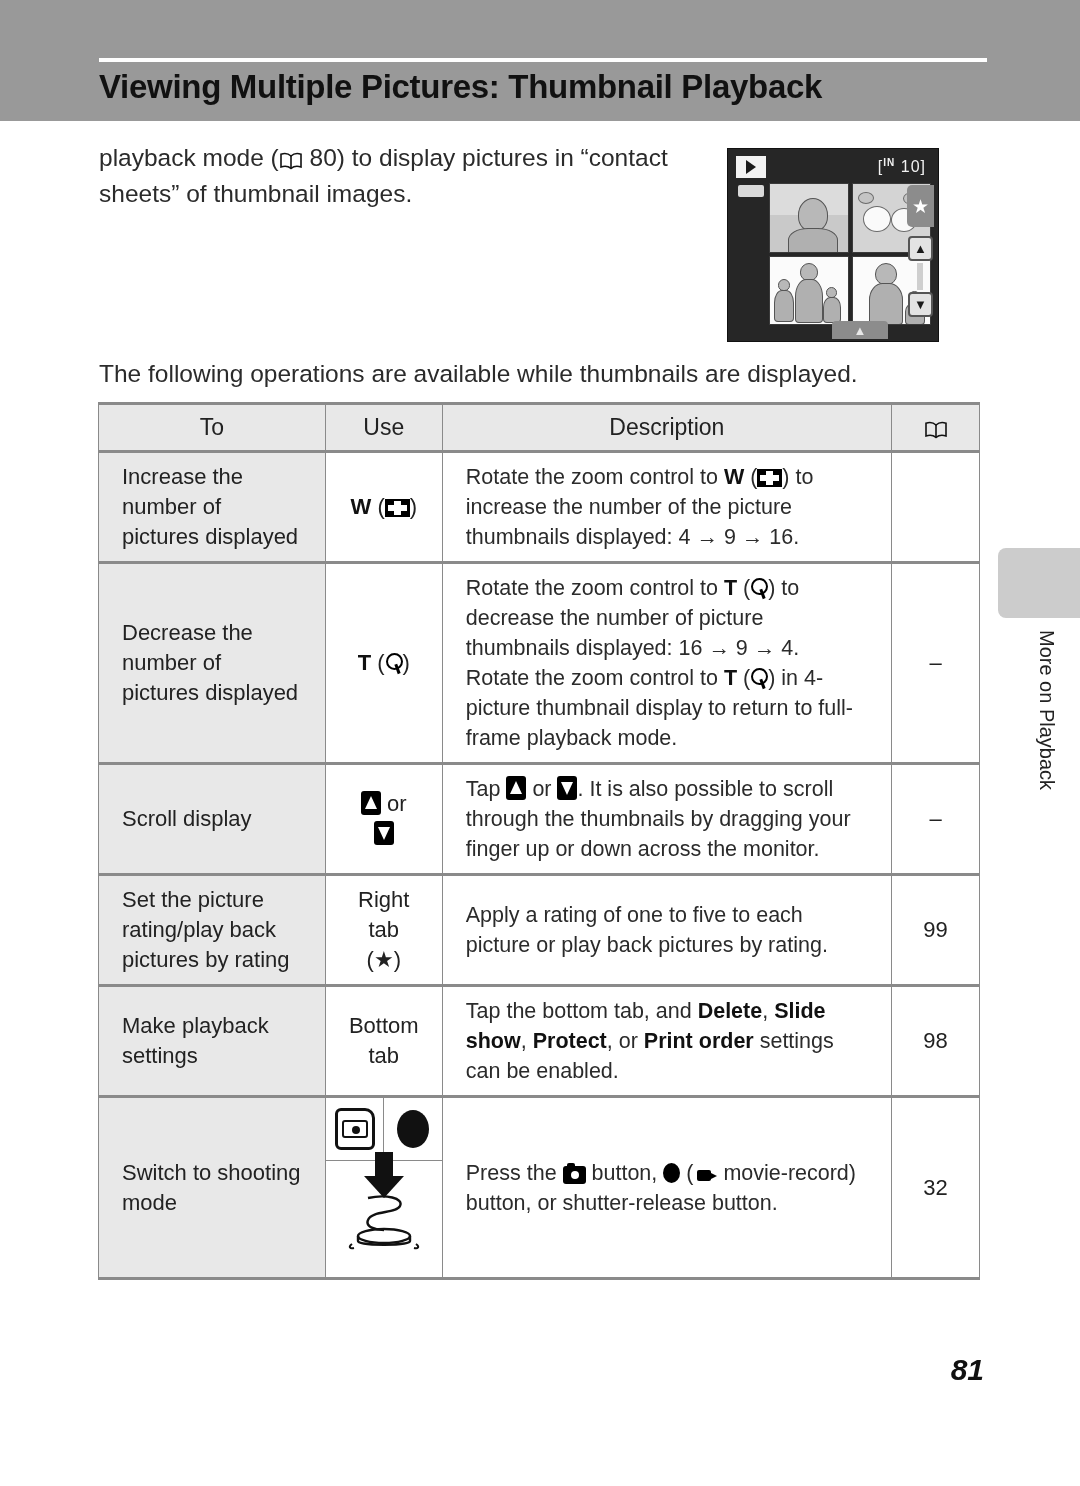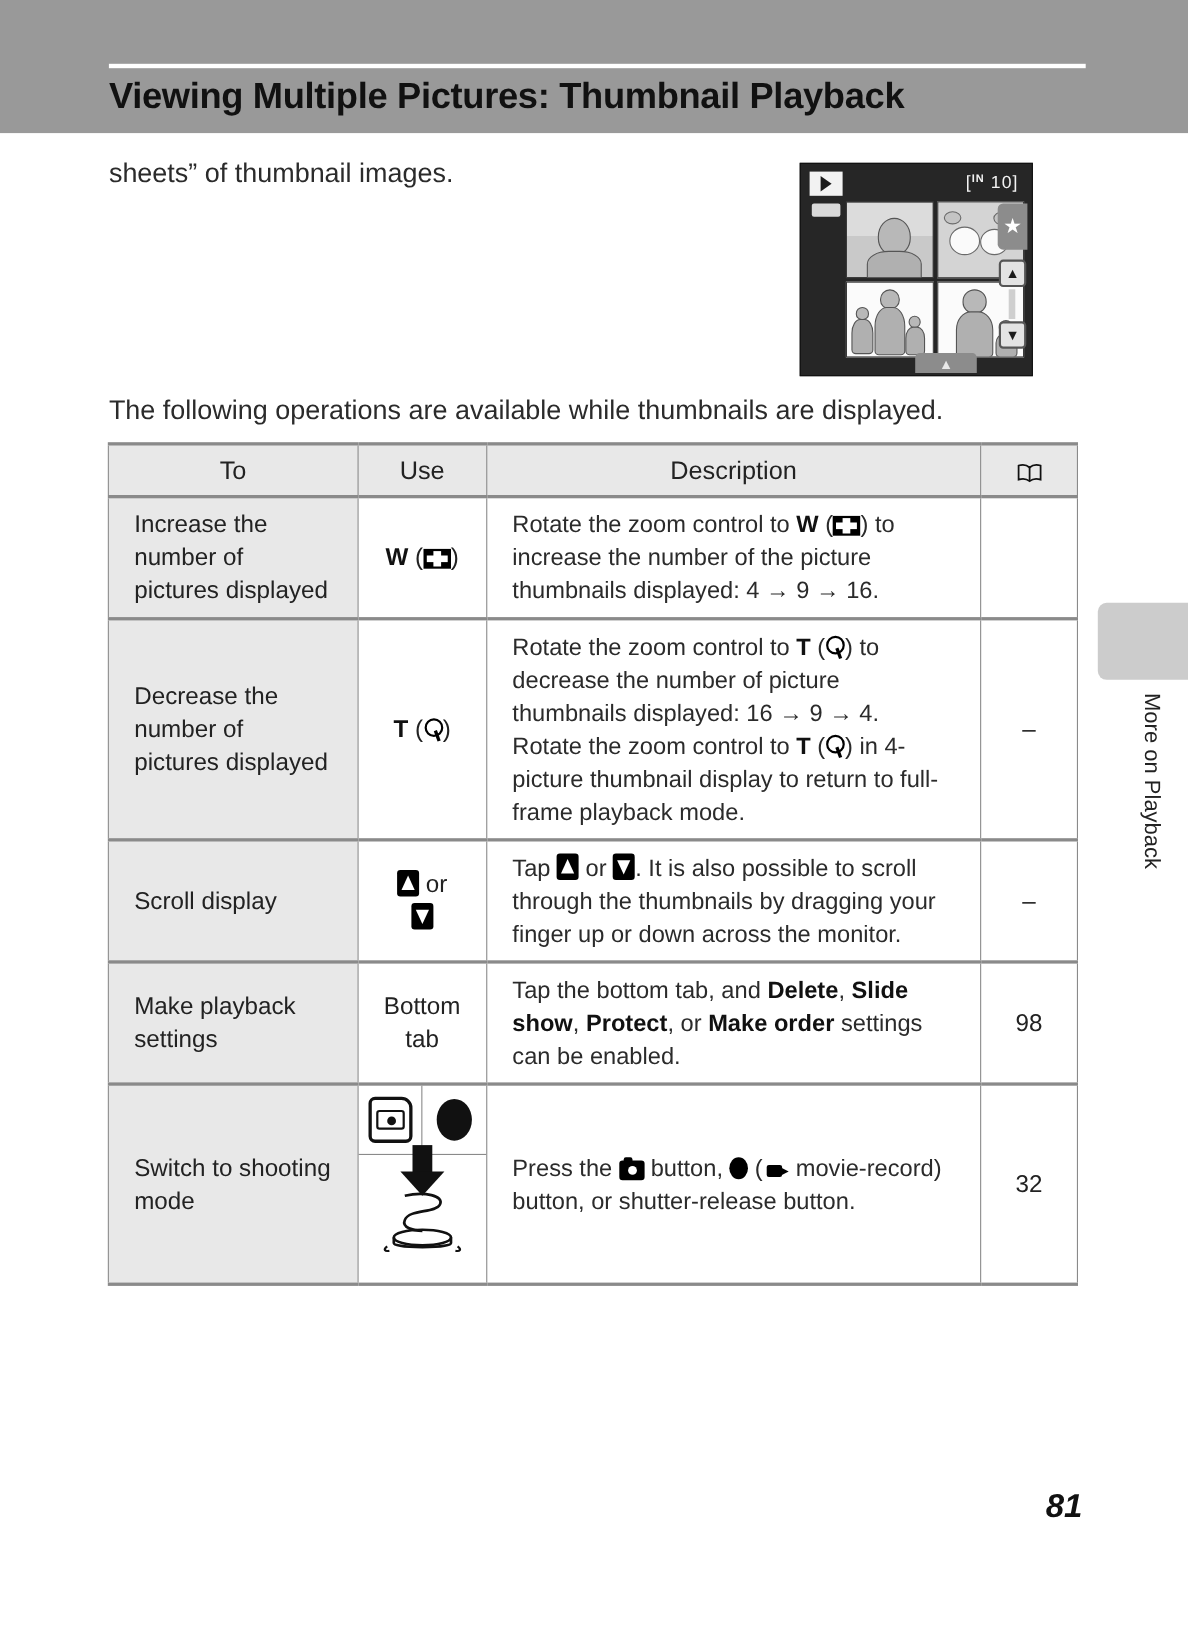--- a/index.html
+++ b/index.html
@@ -322,20 +322,26 @@
 </head>
 <body>
 
 <div class="page">
 
   <div class="header-band"></div>
   <div class="header-rule"></div>
   <div class="header-title">Viewing Multiple Pictures: Thumbnail Playback</div>
 
   <div class="intro">
+    <p>
+      <span>playback mode (</span><span class="icon-book"><svg width="24" height="18" viewBox="0 0 24 18">
+            <path d="M12 4 C9 1.2 5 1.2 2 2.2 L2 15 C5 14 9 14 12 16.4 C15 14 19 14 22 15 L22 2.2 C19 1.2 15 1.2 12 4 Z" fill="none" stroke="#111" stroke-width="1.6"></path>
+            <line x1="12" y1="4" x2="12" y2="16.4" stroke="#111" stroke-width="1.6"></line>
+          </svg></span><span> 80) to display pictures in “contact</span>
+    </p>
     <p><span>sheets” of thumbnail images.</span></p>
   </div>
 
   <div class="monitor">
     <div class="mon-playback">
         <span class="tri"></span>
       </div>
     <div class="mon-batt"></div>
     <div class="mon-counter"><span>[</span><span class="inw">IN</span>&nbsp;<span>10</span><span>]</span></div>
 
@@ -424,26 +430,35 @@
         <td class="use">
           <span class="icon-arrow-sq up"></span> <span>or</span> <span class="icon-arrow-sq down"></span>
         </td>
         <td class="desc">
           <span>Tap </span><span class="icon-arrow-sq up"></span><span> or </span><span class="icon-arrow-sq down"></span><span>. It is also possible to scroll through the thumbnails by dragging your finger up or down across the monitor.</span>
         </td>
         <td class="ref">–</td>
       </tr>
 
 
+      <tr class="thickline">
+        <td class="to">Set the picture rating/play back pictures by rating</td>
+        <td class="use">
+          <span>Right tab</span><br>
+          <span class="icon-star">(★)</span>
+        </td>
+        <td class="desc">Apply a rating of one to five to each picture or play back pictures by rating.</td>
+        <td class="ref">99</td>
+      </tr>
 
       <tr class="thickline">
         <td class="to">Make playback settings</td>
         <td class="use">Bottom tab</td>
         <td class="desc">
-          <span>Tap the bottom tab, and </span><b>Delete</b><span>, </span><b>Slide show</b><span>, </span><b>Protect</b><span>, or </span><b>Make order</b><span> settings can be enabled.</span>
+          <span>Tap the bottom tab, and </span><b>Delete</b><span>, </span><b>Slide show</b><span>, </span><b>Protect</b><span>, or </span><b>Print order</b><span> settings can be enabled.</span>
         </td>
         <td class="ref">98</td>
       </tr>
 
       <tr class="thickline">
         <td class="to">Switch to shooting mode</td>
         <td class="use usesplit">
           <div class="top-row">
             <div class="cell-a">
               <div class="big-cam">

